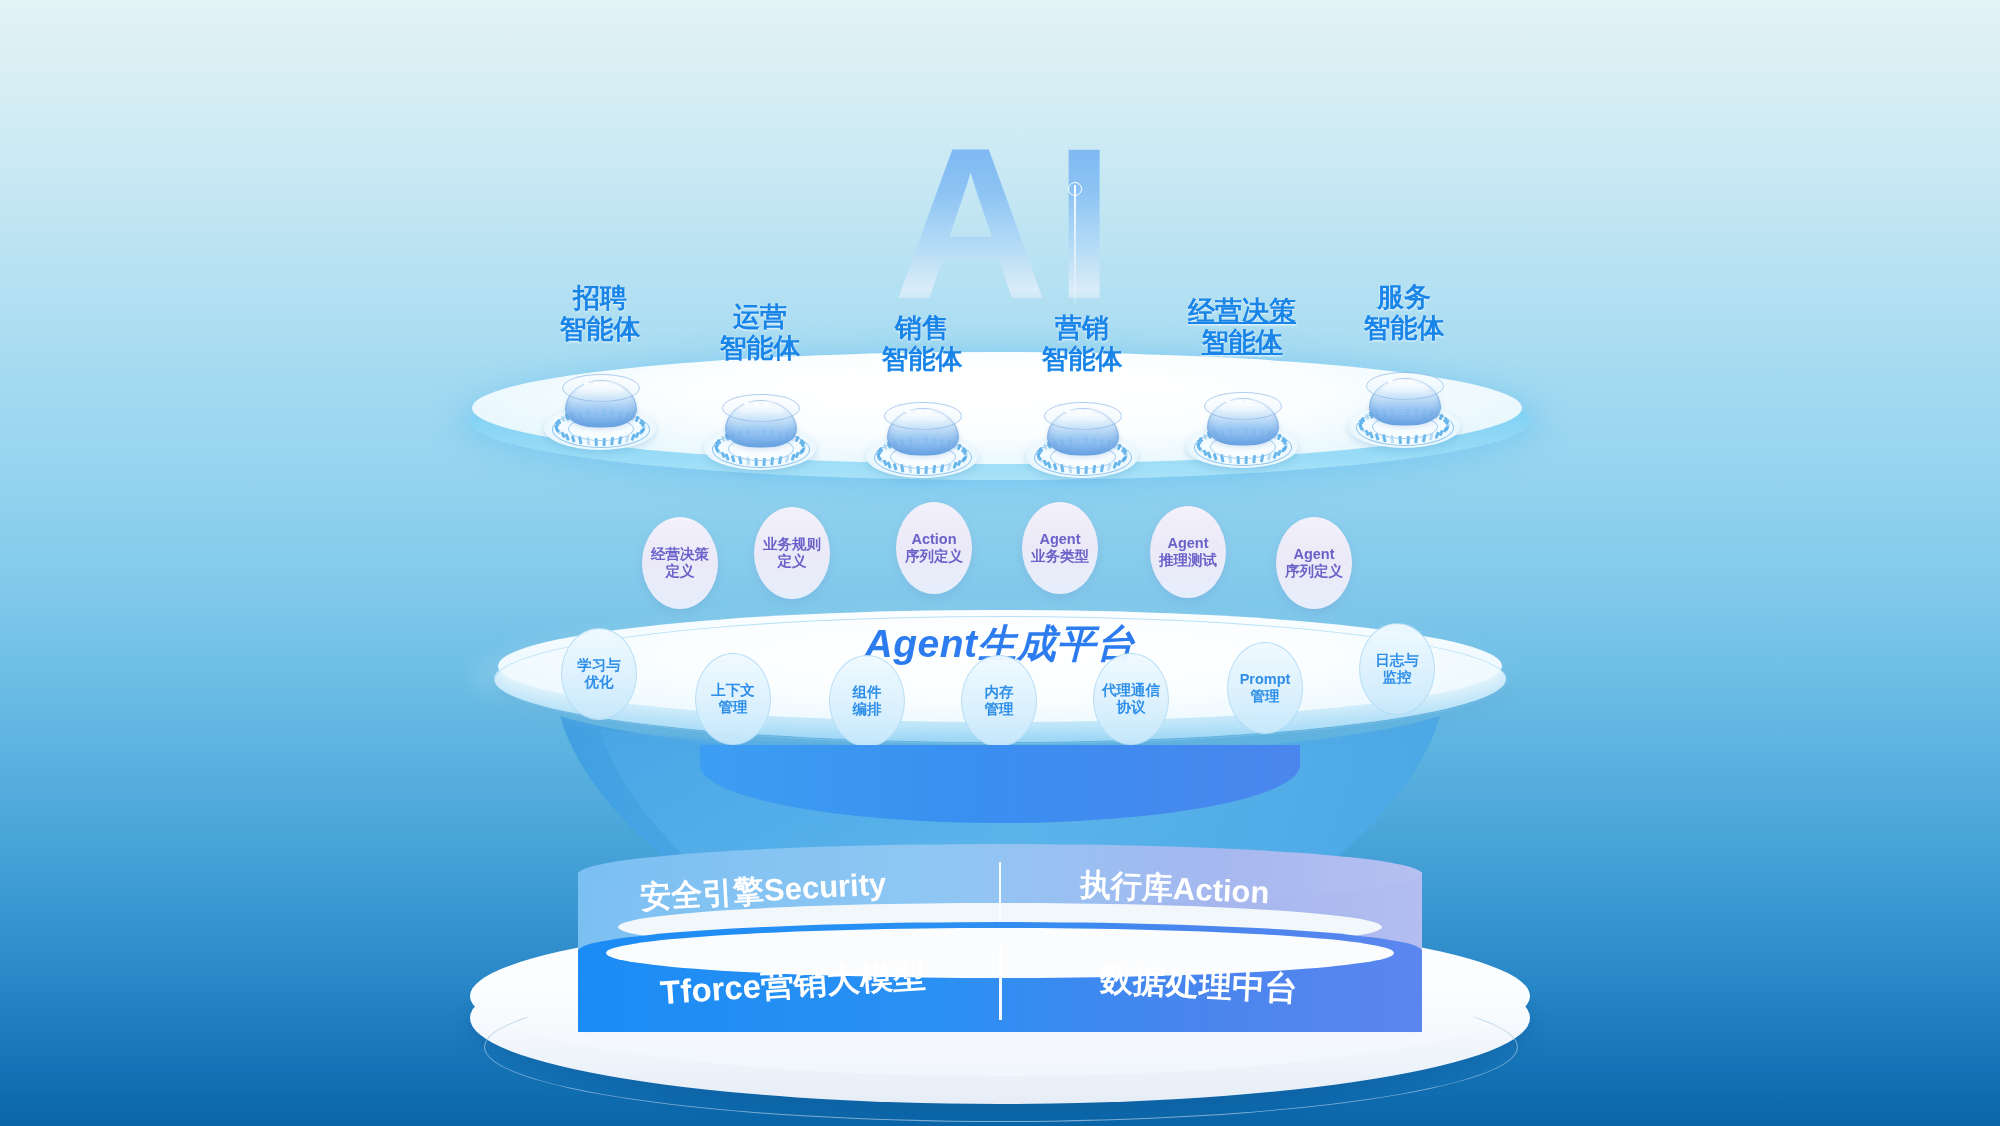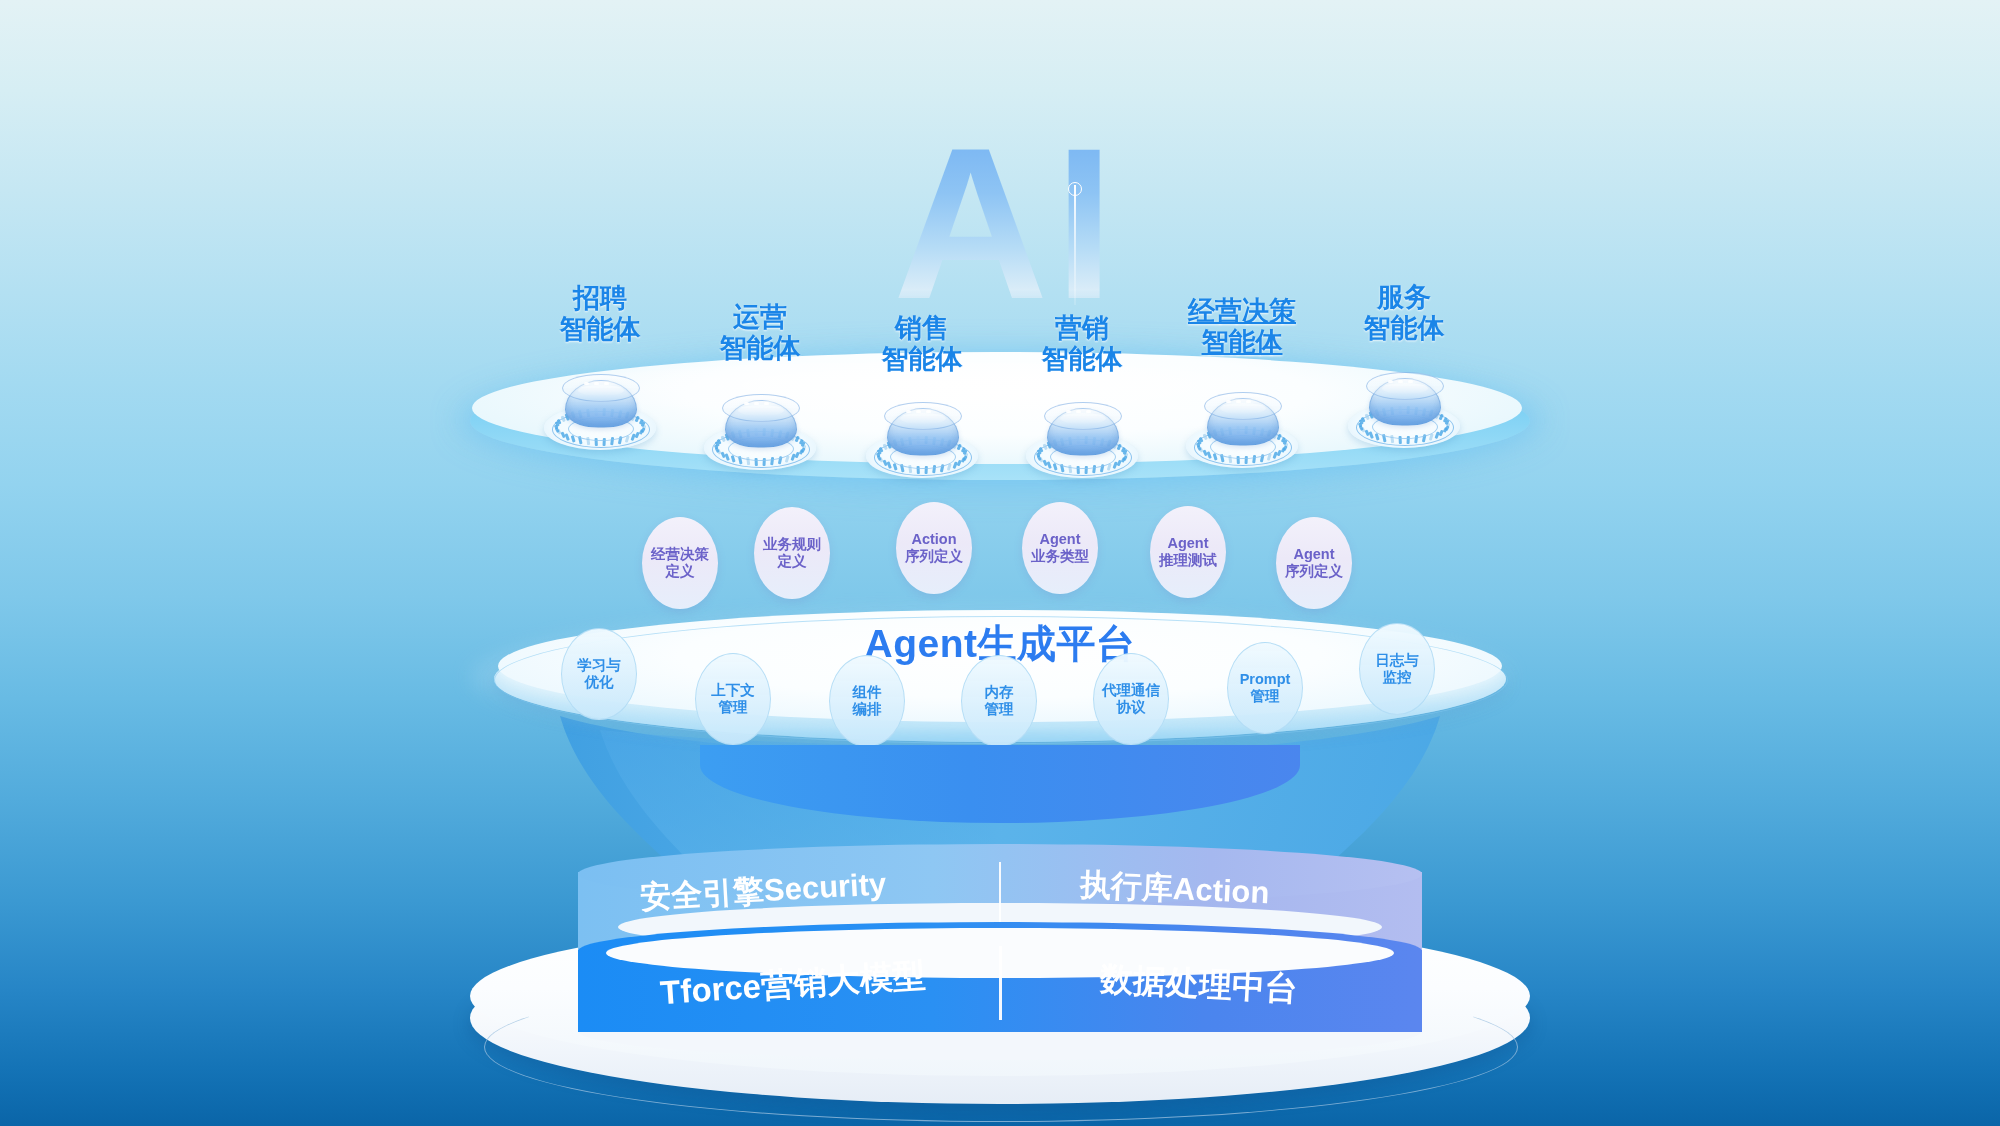--- a/index.html
+++ b/index.html
@@ -127,20 +127,21 @@
     background:radial-gradient(ellipse at 50% 40%,#ffffff 0%,#fbfeff 45%,#ecf8fe 78%,#dcf0fb 100%);
   }
   #mid-rim{
     left:494px;top:616px;width:1012px;height:126px;border-radius:50%;
     border:1.6px solid rgba(130,200,240,.55);
   }
   #platform-title{
     left:0;right:0;top:617px;text-align:center;
     font-size:39px;font-weight:700;color:#2c7cf0;letter-spacing:.5px;
     text-shadow:0 2px 4px rgba(255,255,255,.8);
+    font-style:italic;
   }
 
   .bub{position:absolute;display:flex;align-items:center;justify-content:center;text-align:center;}
   .bub span{display:block;line-height:1.2;}
   .bub-top{
     width:76px;height:92px;border-radius:50%;
     background:linear-gradient(to bottom,#f3f1fb 0%,#ece9f8 45%,#e6eefb 100%);
     color:#6b62c9;font-size:14.5px;font-weight:700;
     box-shadow:0 3px 8px rgba(120,130,200,.2);
   }

